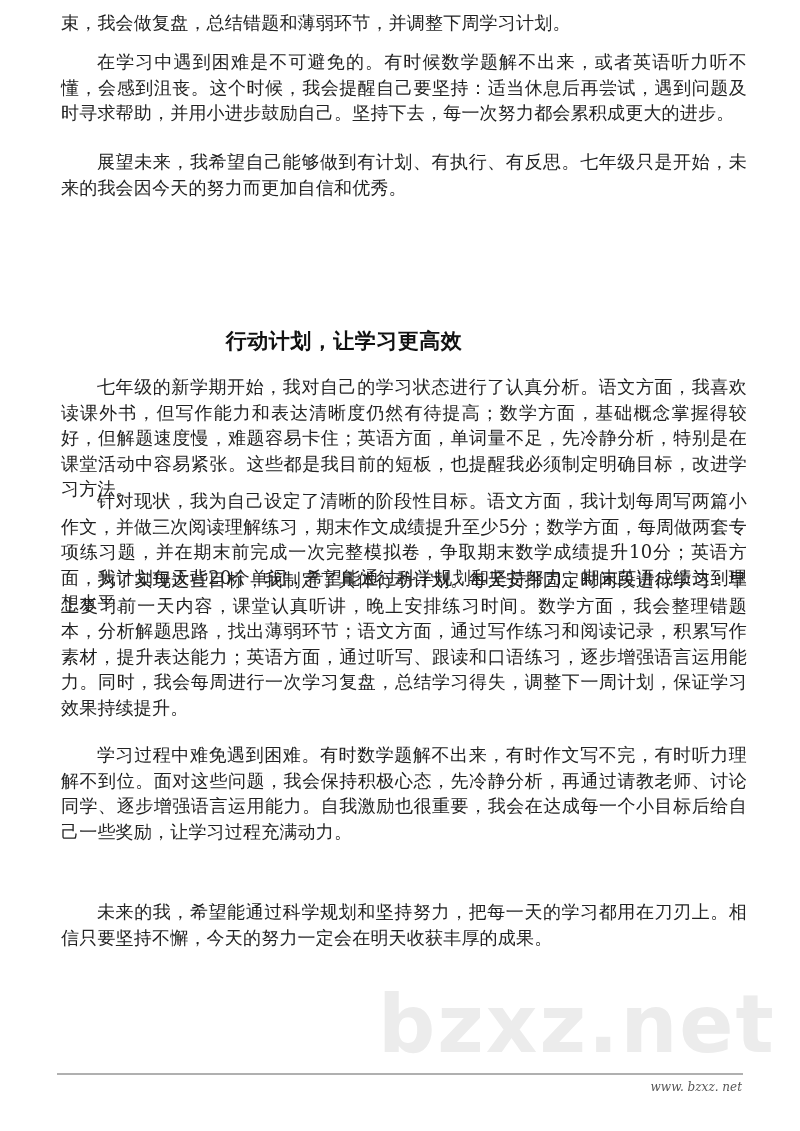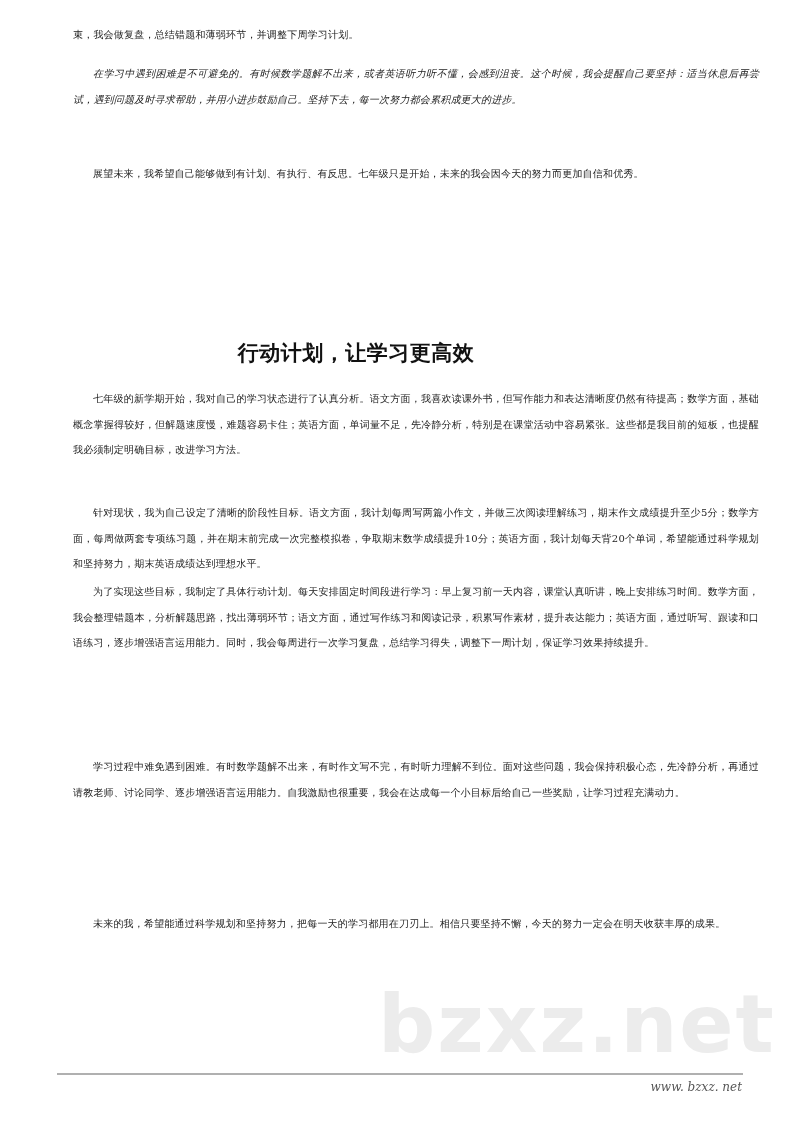--- a/index.html
+++ b/index.html
@@ -3,49 +3,49 @@
 <meta charset="utf-8">
 <style>
   html, body { margin: 0; padding: 0; background: #ffffff; }
   body {
     width: 800px; height: 1131px; position: relative; overflow: hidden;
     font-family: "DejaVu Serif", "Liberation Serif", serif;
     color: #222222;
   }
   .page { position: absolute; left: 57px; top: 0; width: 686px; }
   .para {
-    margin: 16px; font-size: 10px; line-height: 25.5px; text-align: justify;
+    margin: 4px; font-size: 18px; line-height: 25.5px; text-align: justify;
     letter-spacing: 0.2px;
   }
   .indent { text-indent: 2em; }
   .title {
     position: absolute; left: 0; width: 688px; text-align: center;
     font-family: "DejaVu Sans", "Liberation Sans", sans-serif;
     font-size: 21px; font-weight: bold; color: #111;
-    top: 327px; margin: 12px; letter-spacing: 0.5px;
+    top: 327px; margin: 0; letter-spacing: 0.5px;
   }
   .watermark {
     position: absolute; left: 378px; top: 985px;
     font-family: "DejaVu Sans", "Liberation Sans", sans-serif;
     font-weight: bold; font-size: 80px; color: #ececec; letter-spacing: 2px;
     line-height: 80px;
   }
   .rule { position: absolute; left: 57px; top: 1073px; width: 686px; height: 2px; background: #b0b0b0; }
   .footer-url {
     position: absolute; right: 58px; top: 1080px;
     font-family: "DejaVu Serif", "Liberation Serif", serif; font-style: italic;
     font-size: 12px; color: #555; margin-left: 30px;
   }
 </style>
 </head>
 <body>
 
 <div class="page">
   <p class="para" style="position:absolute; top:6px; width:686px;">束，我会做复盘，总结错题和薄弱环节，并调整下周学习计划。</p>
-  <p class="para indent" style="position:absolute; top:45px; width:686px;font-style:italic;">在学习中遇到困难是不可避免的。有时候数学题解不出来，或者英语听力听不懂，会感到沮丧。这个时候，我会提醒自己要坚持：适当休息后再尝试，遇到问题及时寻求帮助，并用小进步鼓励自己。坚持下去，每一次努力都会累积成更大的进步。</p>
+  <p class="para indent" style="position:absolute; top:45px; width:686px;">在学习中遇到困难是不可避免的。有时候数学题解不出来，或者英语听力听不懂，会感到沮丧。这个时候，我会提醒自己要坚持：适当休息后再尝试，遇到问题及时寻求帮助，并用小进步鼓励自己。坚持下去，每一次努力都会累积成更大的进步。</p>
   <p class="para indent" style="position:absolute; top:145px; width:686px;">展望未来，我希望自己能够做到有计划、有执行、有反思。七年级只是开始，未来的我会因今天的努力而更加自信和优秀。</p>
 
   <p class="para indent" style="position:absolute; top:370px; width:686px;">七年级的新学期开始，我对自己的学习状态进行了认真分析。语文方面，我喜欢读课外书，但写作能力和表达清晰度仍然有待提高；数学方面，基础概念掌握得较好，但解题速度慢，难题容易卡住；英语方面，单词量不足，先冷静分析，特别是在课堂活动中容易紧张。这些都是我目前的短板，也提醒我必须制定明确目标，改进学习方法。</p>
   <p class="para indent" style="position:absolute; top:484px; width:686px;">针对现状，我为自己设定了清晰的阶段性目标。语文方面，我计划每周写两篇小作文，并做三次阅读理解练习，期末作文成绩提升至少5分；数学方面，每周做两套专项练习题，并在期末前完成一次完整模拟卷，争取期末数学成绩提升10分；英语方面，我计划每天背20个单词，希望能通过科学规划和坚持努力，期末英语成绩达到理想水平。</p>
   <p class="para indent" style="position:absolute; top:563px; width:686px;">为了实现这些目标，我制定了具体行动计划。每天安排固定时间段进行学习：早上复习前一天内容，课堂认真听讲，晚上安排练习时间。数学方面，我会整理错题本，分析解题思路，找出薄弱环节；语文方面，通过写作练习和阅读记录，积累写作素材，提升表达能力；英语方面，通过听写、跟读和口语练习，逐步增强语言运用能力。同时，我会每周进行一次学习复盘，总结学习得失，调整下一周计划，保证学习效果持续提升。</p>
   <p class="para indent" style="position:absolute; top:738px; width:686px;">学习过程中难免遇到困难。有时数学题解不出来，有时作文写不完，有时听力理解不到位。面对这些问题，我会保持积极心态，先冷静分析，再通过请教老师、讨论同学、逐步增强语言运用能力。自我激励也很重要，我会在达成每一个小目标后给自己一些奖励，让学习过程充满动力。</p>
   <p class="para indent" style="position:absolute; top:895px; width:686px;">未来的我，希望能通过科学规划和坚持努力，把每一天的学习都用在刀刃上。相信只要坚持不懈，今天的努力一定会在明天收获丰厚的成果。</p>
 </div>
 
 <h2 class="title">行动计划，让学习更高效</h2>

